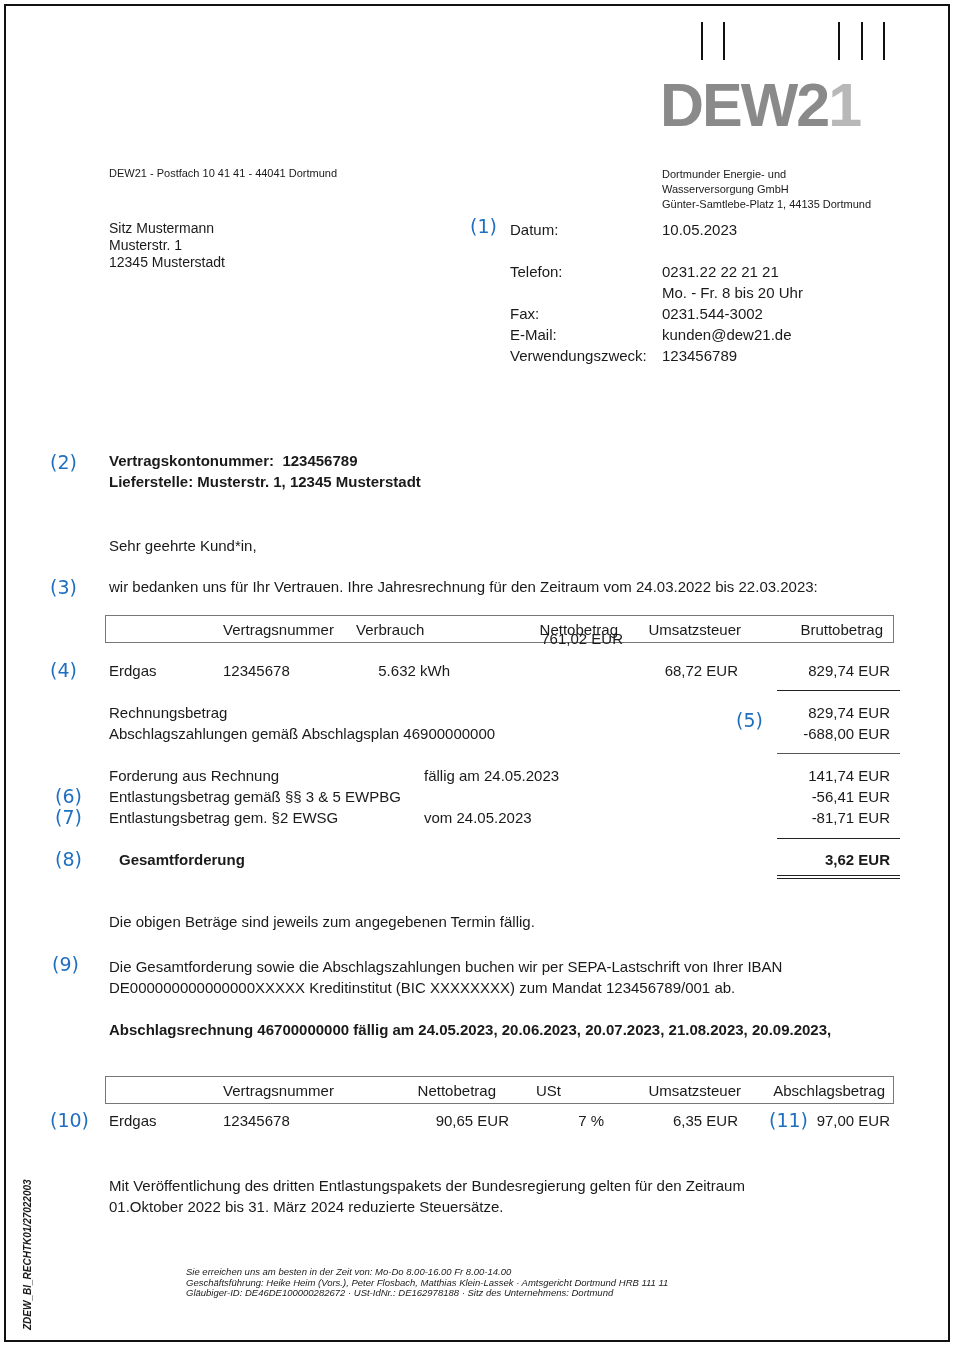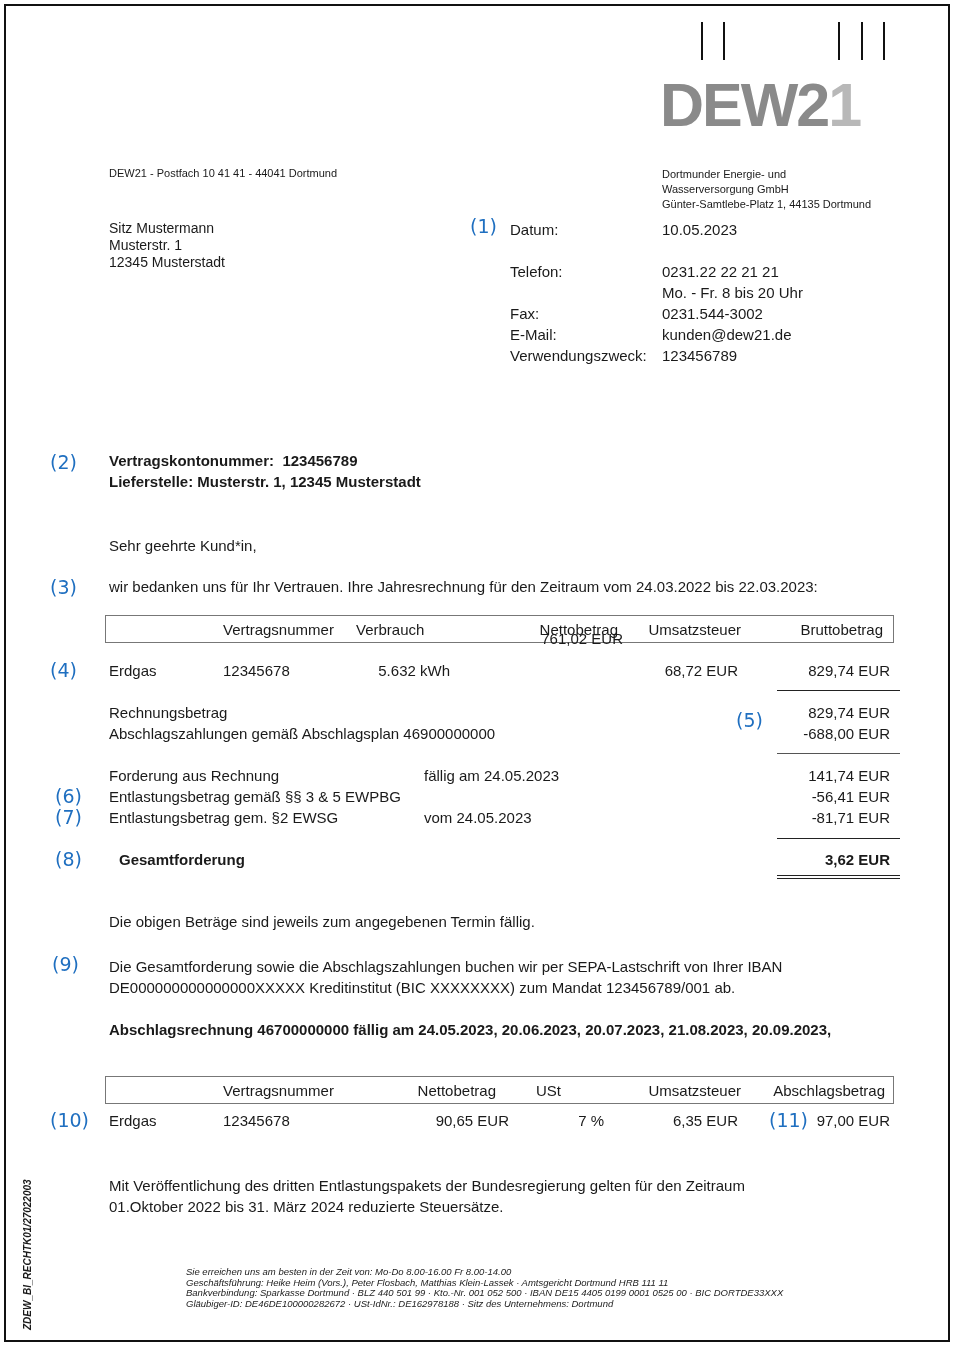--- a/index.html
+++ b/index.html
@@ -166,15 +166,14 @@
 <div class="abs f15" style="left:109px; top:1175px; line-height:21px;">
   <div>Mit Veröffentlichung des dritten Entlastungspakets der Bundesregierung gelten für den Zeitraum</div>
   <div>01.Oktober 2022 bis 31. März 2024 reduzierte Steuersätze.</div>
 </div>
 
 <div class="vertical-code">ZDEW_BI_RECHTK01/27022003</div>
 
 <div class="footer">
   <div>Sie erreichen uns am besten in der Zeit von: Mo-Do 8.00-16.00  Fr 8.00-14.00</div>
   <div>Geschäftsführung: Heike Heim (Vors.), Peter Flosbach, Matthias Klein-Lassek · Amtsgericht Dortmund HRB 111 11</div>
-  <div>Bankverbindung: Sparkasse Dortmund · BLZ 440 501 99 · Kto.-Nr. 001 052 500 · IBAN DE15 4405 0199 0001 0525 00 · BIC DORTDE33XXX</div>
   <div>Gläubiger-ID: DE46DE100000282672 · USt-IdNr.: DE162978188 · Sitz des Unternehmens: Dortmund</div>
 </div>
 
 </body></html>

